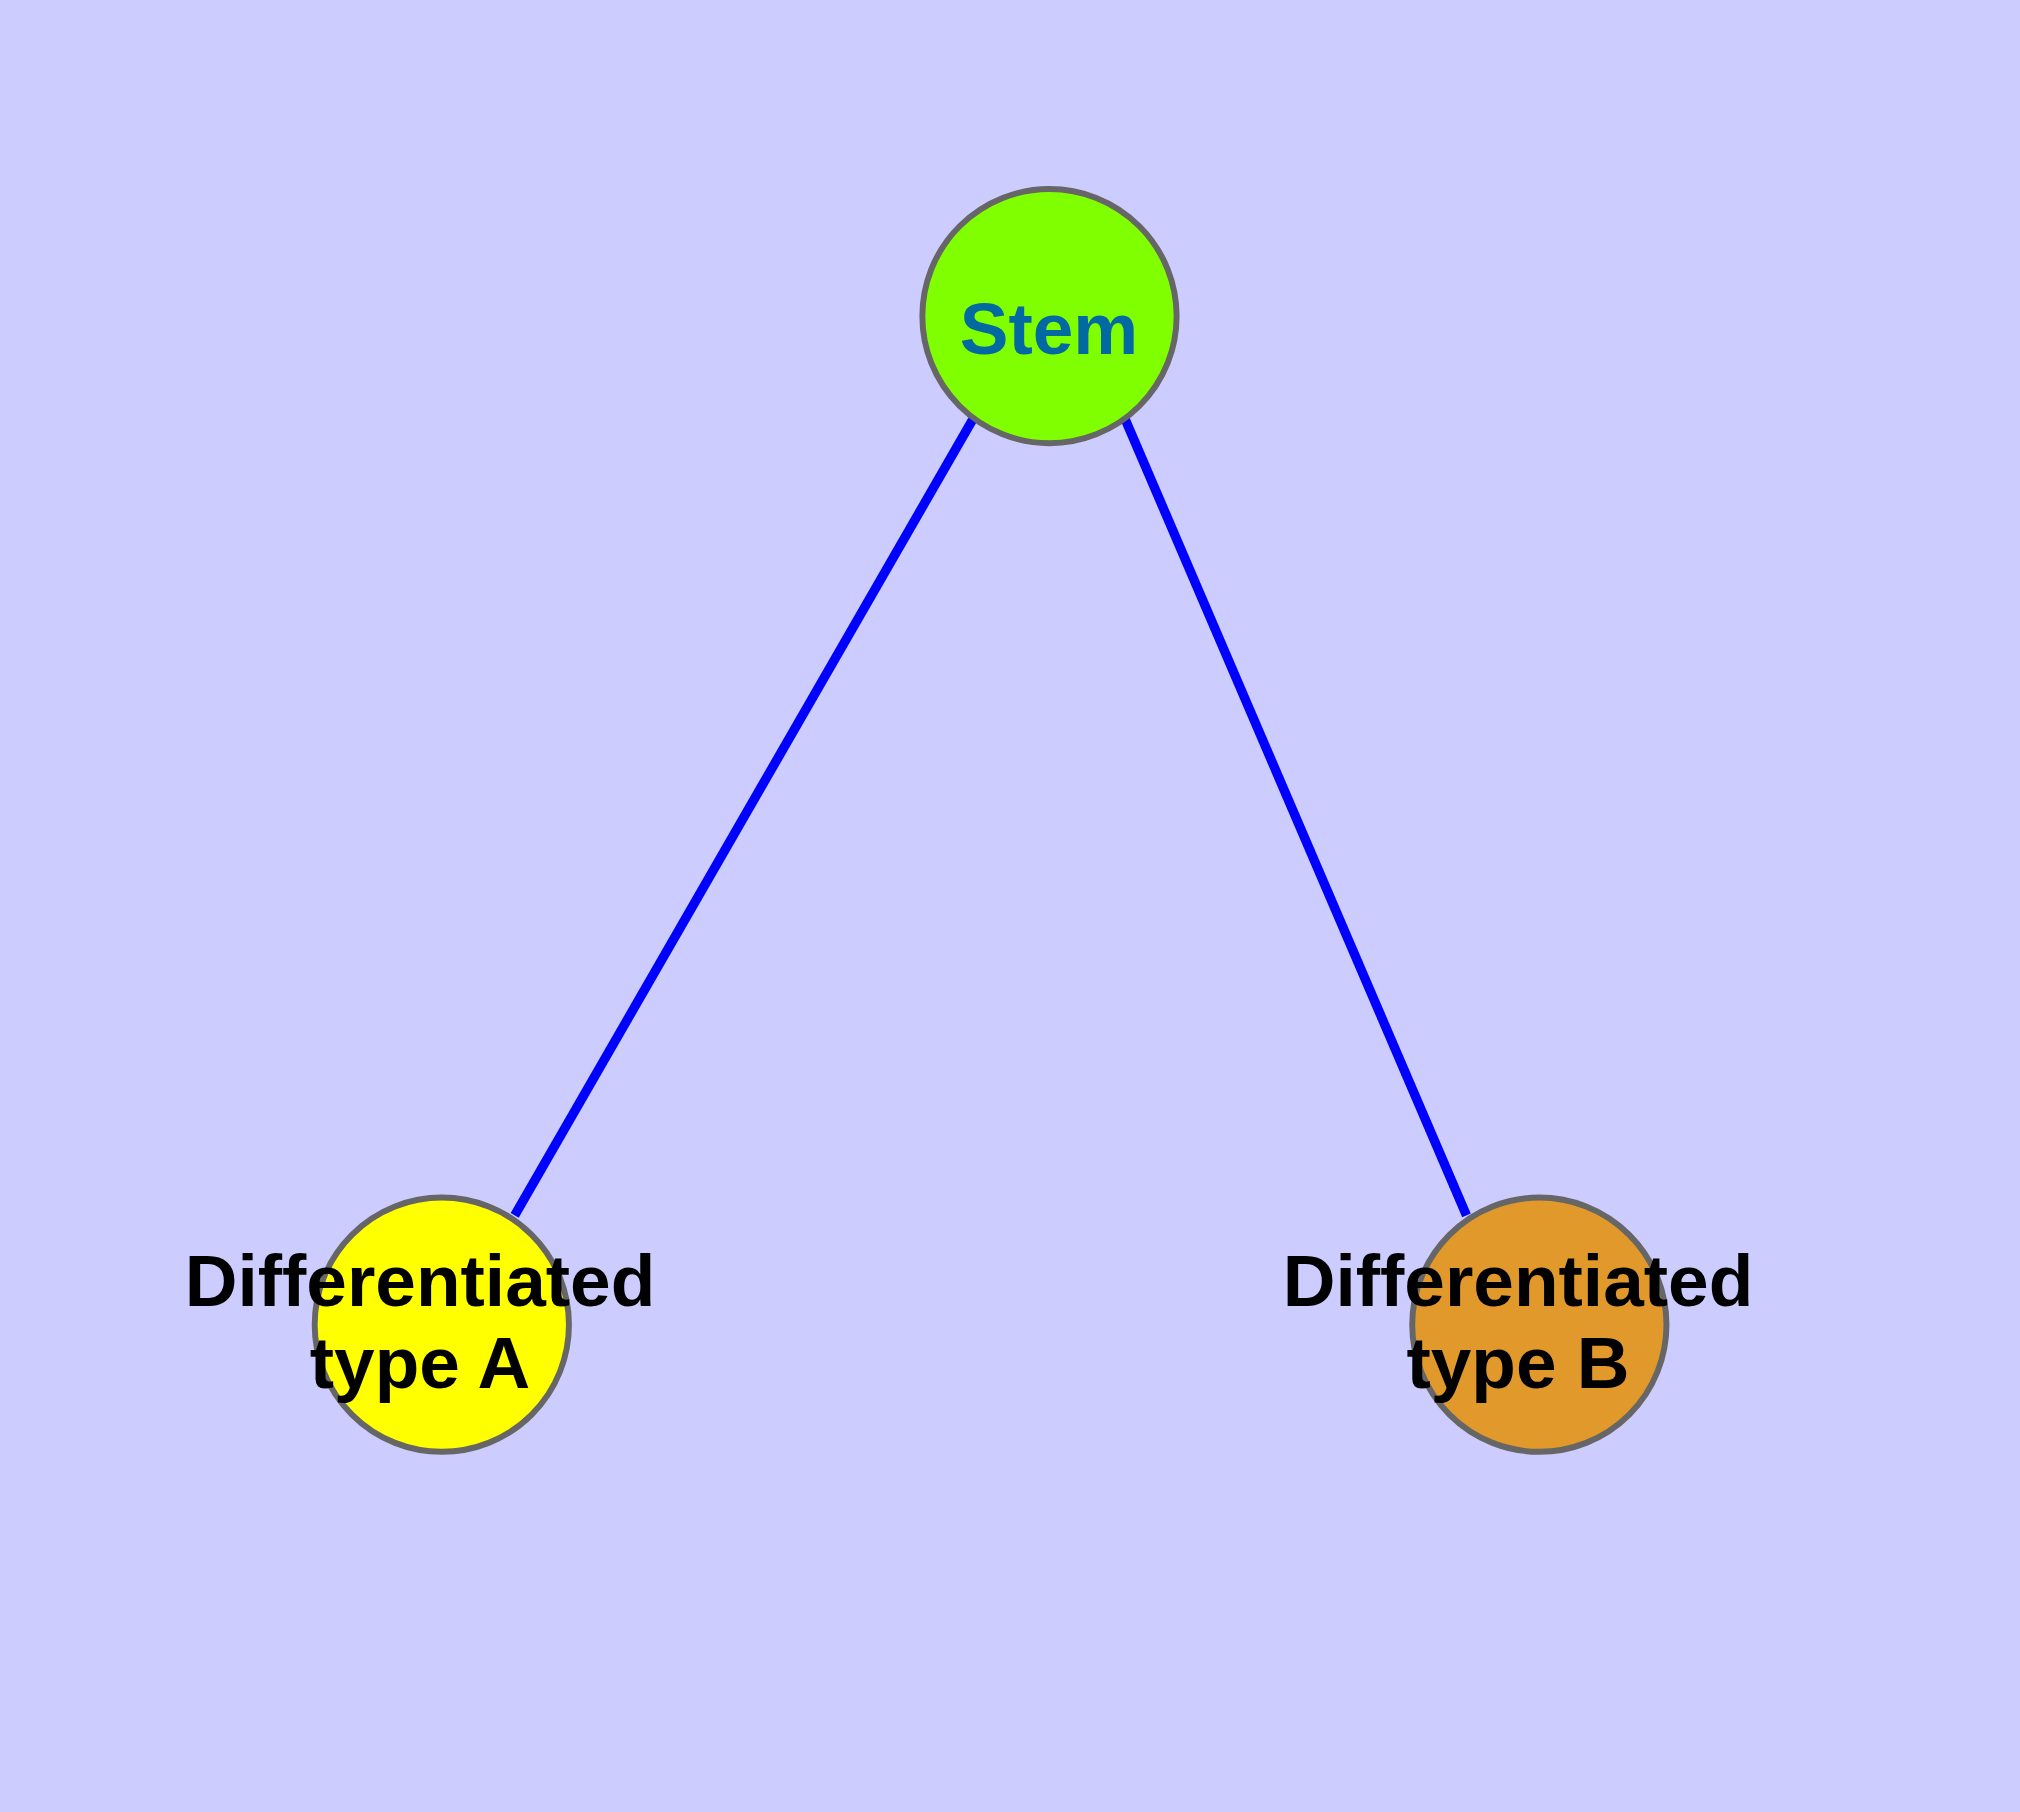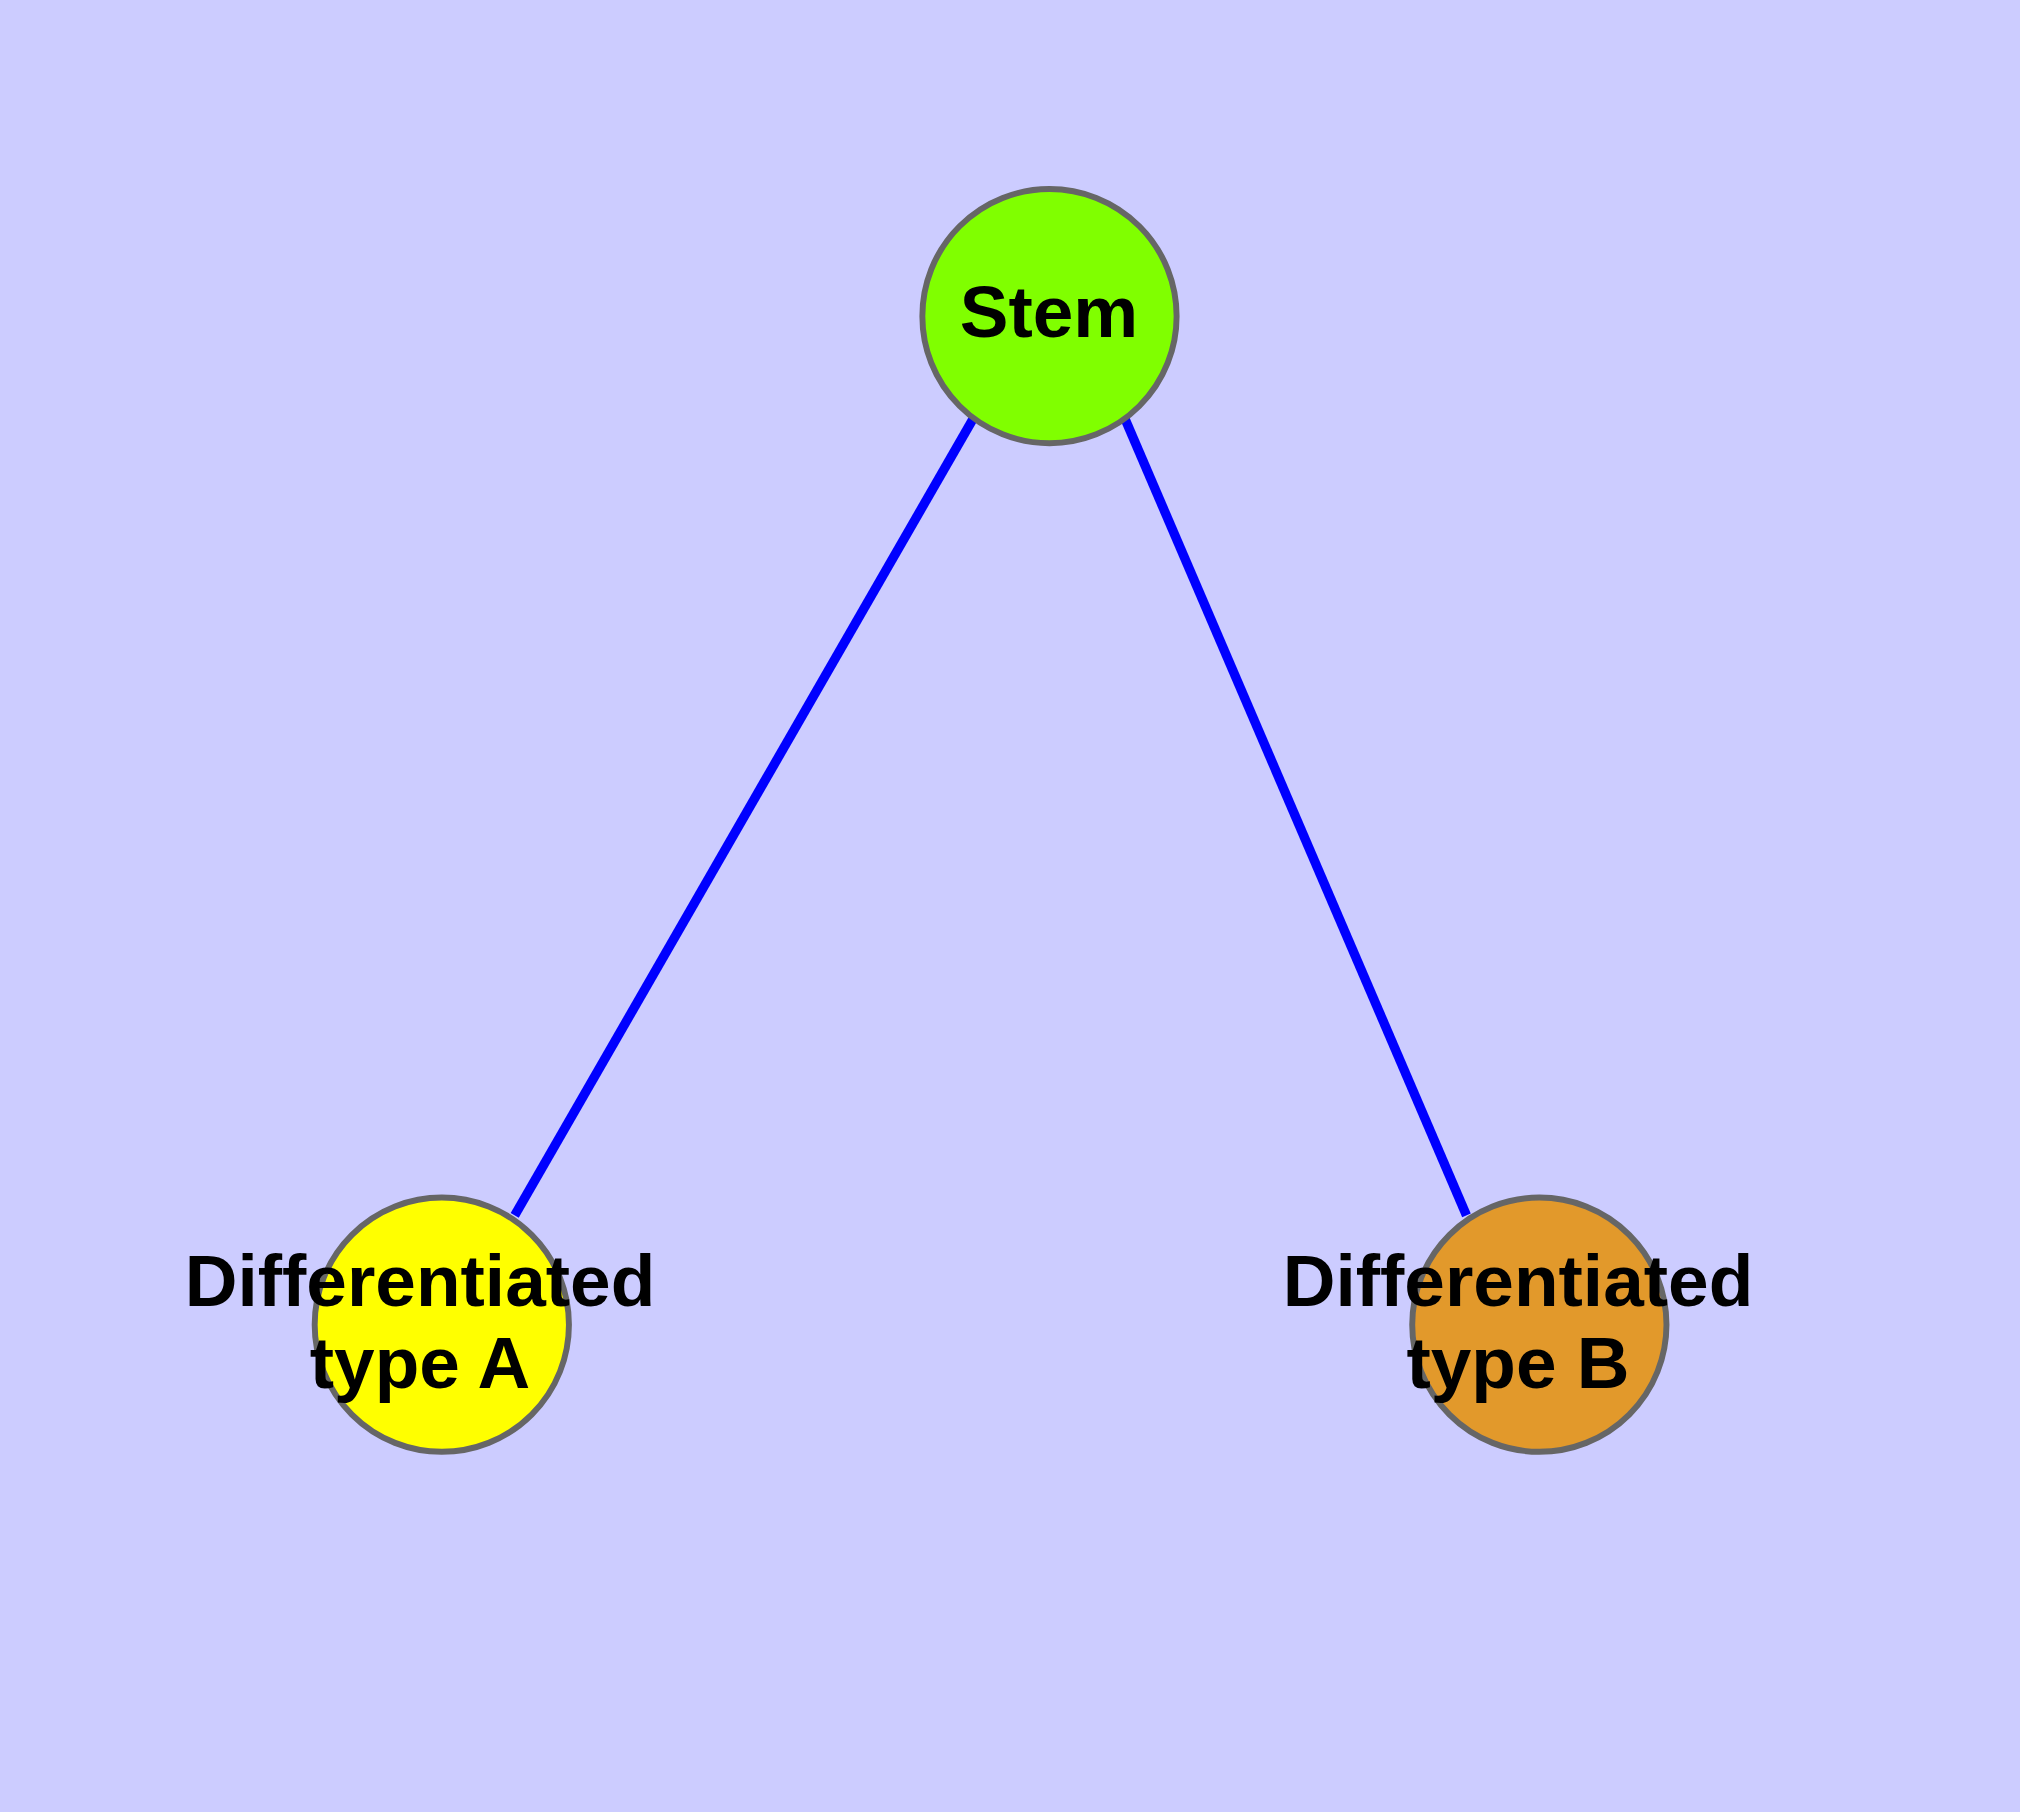--- a/index.html
+++ b/index.html
@@ -56,20 +56,20 @@
       <line class="graph-edge" x1="1148" y1="494" x2="607" y2="1434" stroke="#0000ff" stroke-width="11" stroke-linecap="butt"></line>
       <line class="graph-edge" x1="1327" y1="494" x2="1730" y2="1434" stroke="#0000ff" stroke-width="11" stroke-linecap="butt"></line>
     </g>
     <g>
       <circle class="graph-node" cx="1238" cy="373" r="150" fill="#80ff00" stroke="#666666" stroke-width="7"></circle>
       <circle class="graph-node" cx="521" cy="1563" r="150" fill="#ffff00" stroke="#666666" stroke-width="7"></circle>
       <circle class="graph-node" cx="1816" cy="1563" r="150" fill="#e2992b" stroke="#666666" stroke-width="7"></circle>
     </g>
   </svg>
 
-  <div class="node-label stem" style="left: 1049px; top: 312px; color: #000000;">Stem</div>
+  <div class="node-label stem" style="left: 1049px; top: 329px; color: #0369a1;">Stem</div>
   <div class="node-label leaf" style="left: 420px; top: 1322px; color: rgb(0, 0, 0);">Differentiated
 type A</div>
   <div class="node-label leaf" style="left: 1518px; top: 1322px; color: rgb(0, 0, 0);">Differentiated
 type B</div>
 
 </div>
 
 
 </body></html>

